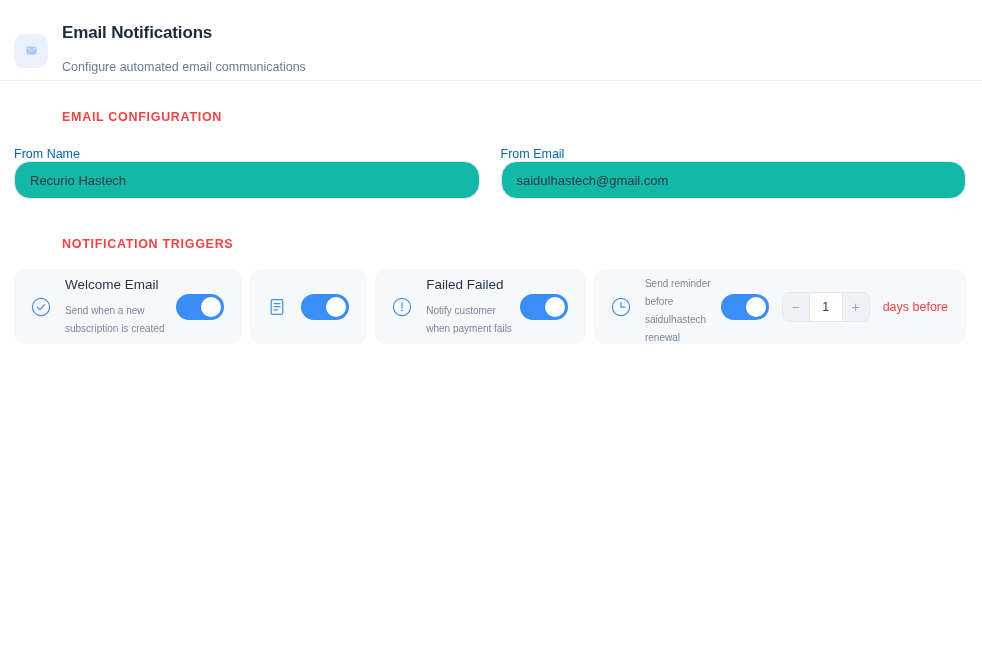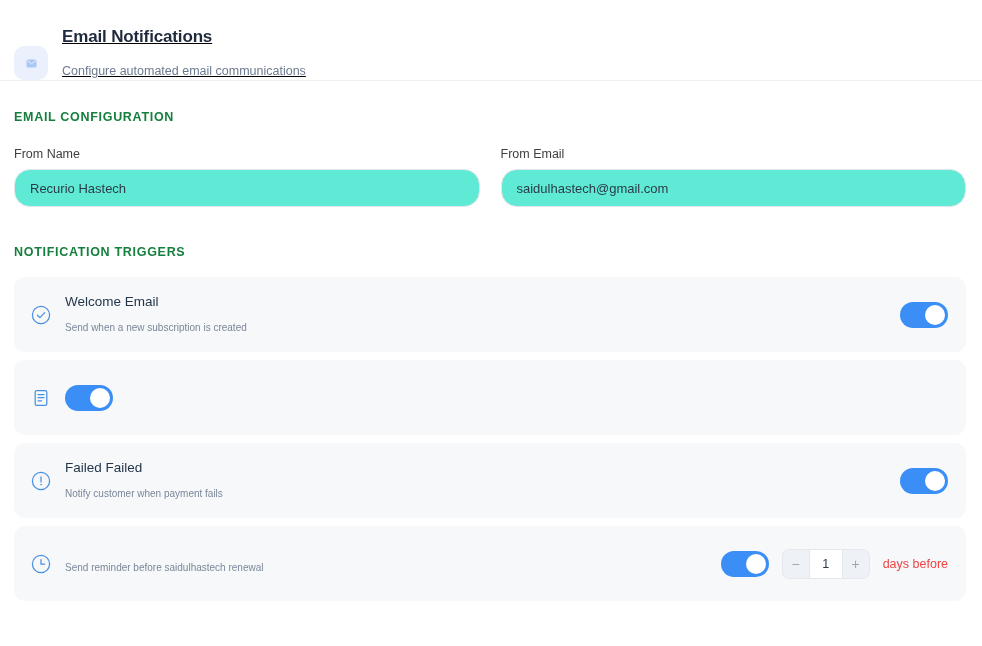--- a/index.html
+++ b/index.html
@@ -8,26 +8,25 @@
     width: 982px;
     height: 646px;
     background: #ffffff;
     font-family: "Liberation Sans", sans-serif;
     -webkit-font-smoothing: antialiased;
   }
 
   
   .page-header {
     display: flex;
-    align-items: flex-end;
+    align-items: center;
     gap: 14px;
     padding: 16px 16px 0 14px;
     height: 81px;
     border-bottom: 1px solid #eef0f4;
-    text-decoration: underline;
   }
   .header-icon-box {
     width: 34px;
     height: 34px;
     border-radius: 10px;
     background: #eaf1fd;
     display: flex;
     align-items: center;
     justify-content: center;
     flex: 0 0 auto;
@@ -49,57 +48,57 @@
     margin-top: 14px;
   }
 
   
   .content { padding: 0 16px 0 14px; }
 
   .section-label {
     font-size: 12.5px;
     font-weight: bold;
     letter-spacing: 0.7px;
-    color: #15803d;
+    color: #ef4444;
     text-transform: uppercase;
+    margin-left: 48px;
   }
   .section-email { padding-top: 29px; }
 
   .field-grid {
     display: flex;
     gap: 21px;
     margin-top: 23px;
   }
   .field { flex: 1 1 0; min-width: 0; }
   .field-label {
     display: block;
     font-size: 12.5px;
-    color: #404040;
-    margin-bottom: 8px;
+    color: #0369a1;
   }
   .text-input {
     width: 100%;
     height: 38px;
     border: 1px solid #e2e6ec;
     border-radius: 16px;
-    background: #5eead4;
+    background: #14b8a6;
     padding: 0 15px;
     font-family: "Liberation Sans", sans-serif;
     font-size: 13px;
     color: #2c3a4b;
     outline: none;
   }
   .text-input::placeholder { color: #9aa6b6; }
 
   .section-triggers { padding-top: 38px; }
 
   .trigger-list {
     margin-top: 18px;
     display: flex;
-    flex-direction: column;
+    flex-direction: row;
     gap: 8px;
   }
   .trigger-row {
     display: flex;
     align-items: center;
     background: #f7f8fa;
     border-radius: 11px;
     height: 75px;
     padding: 0 18px 0 16px;
   }

